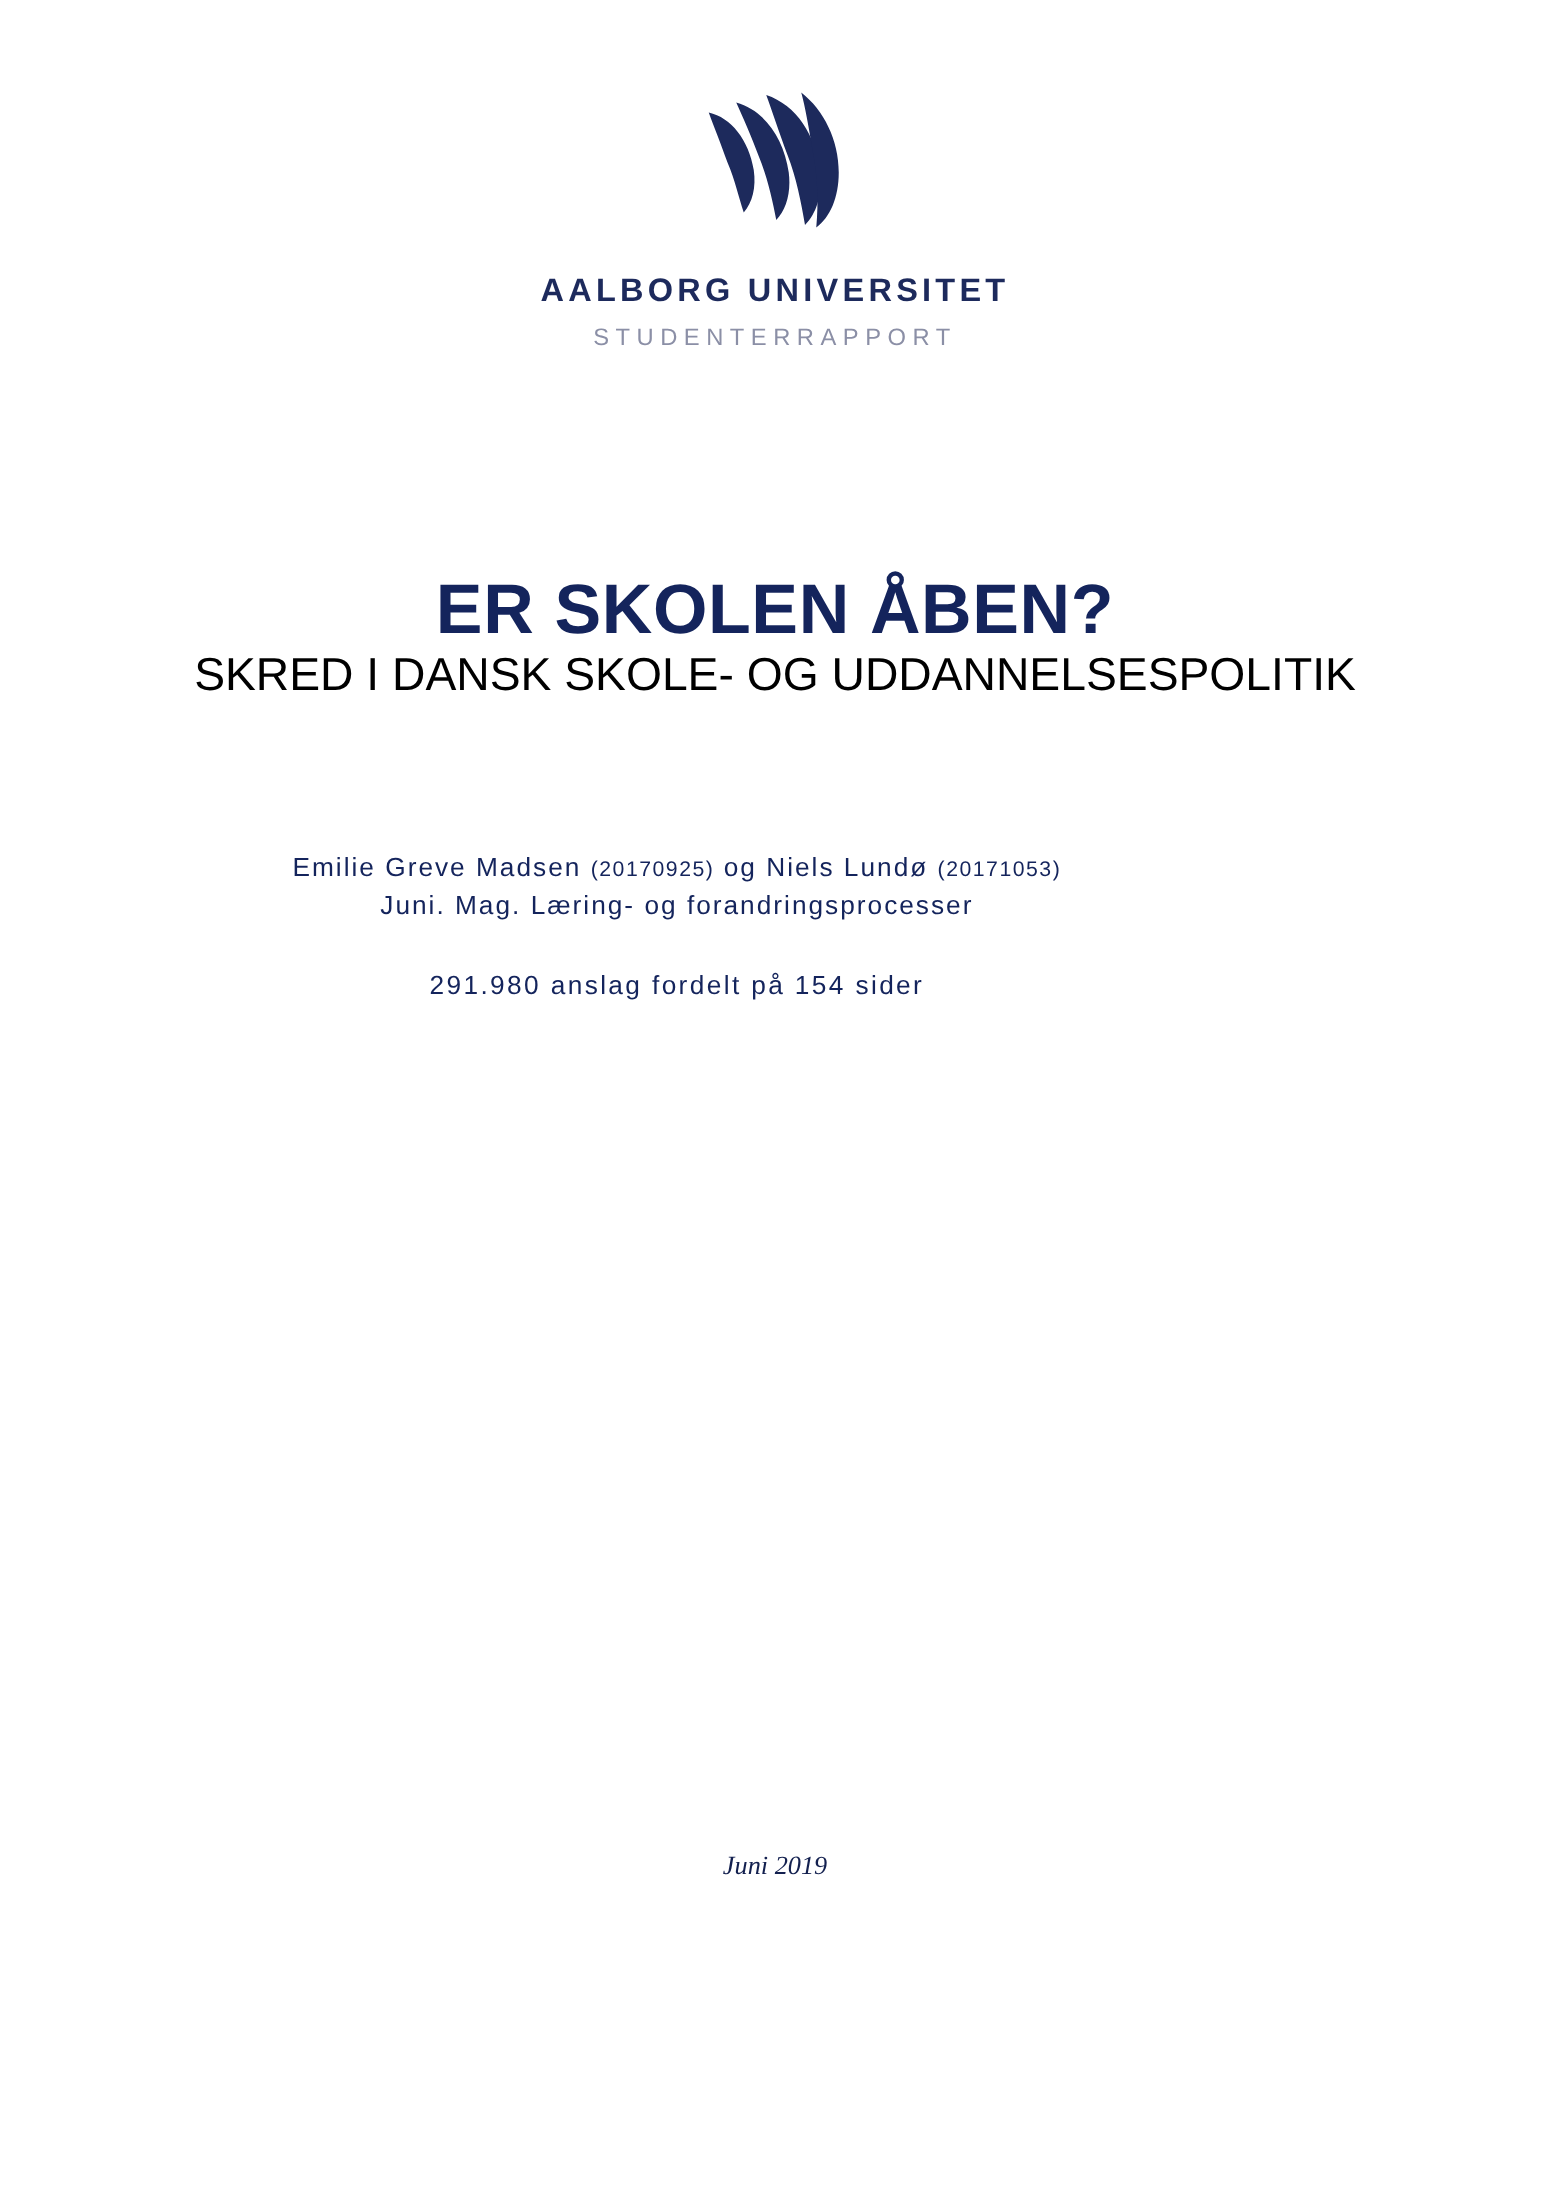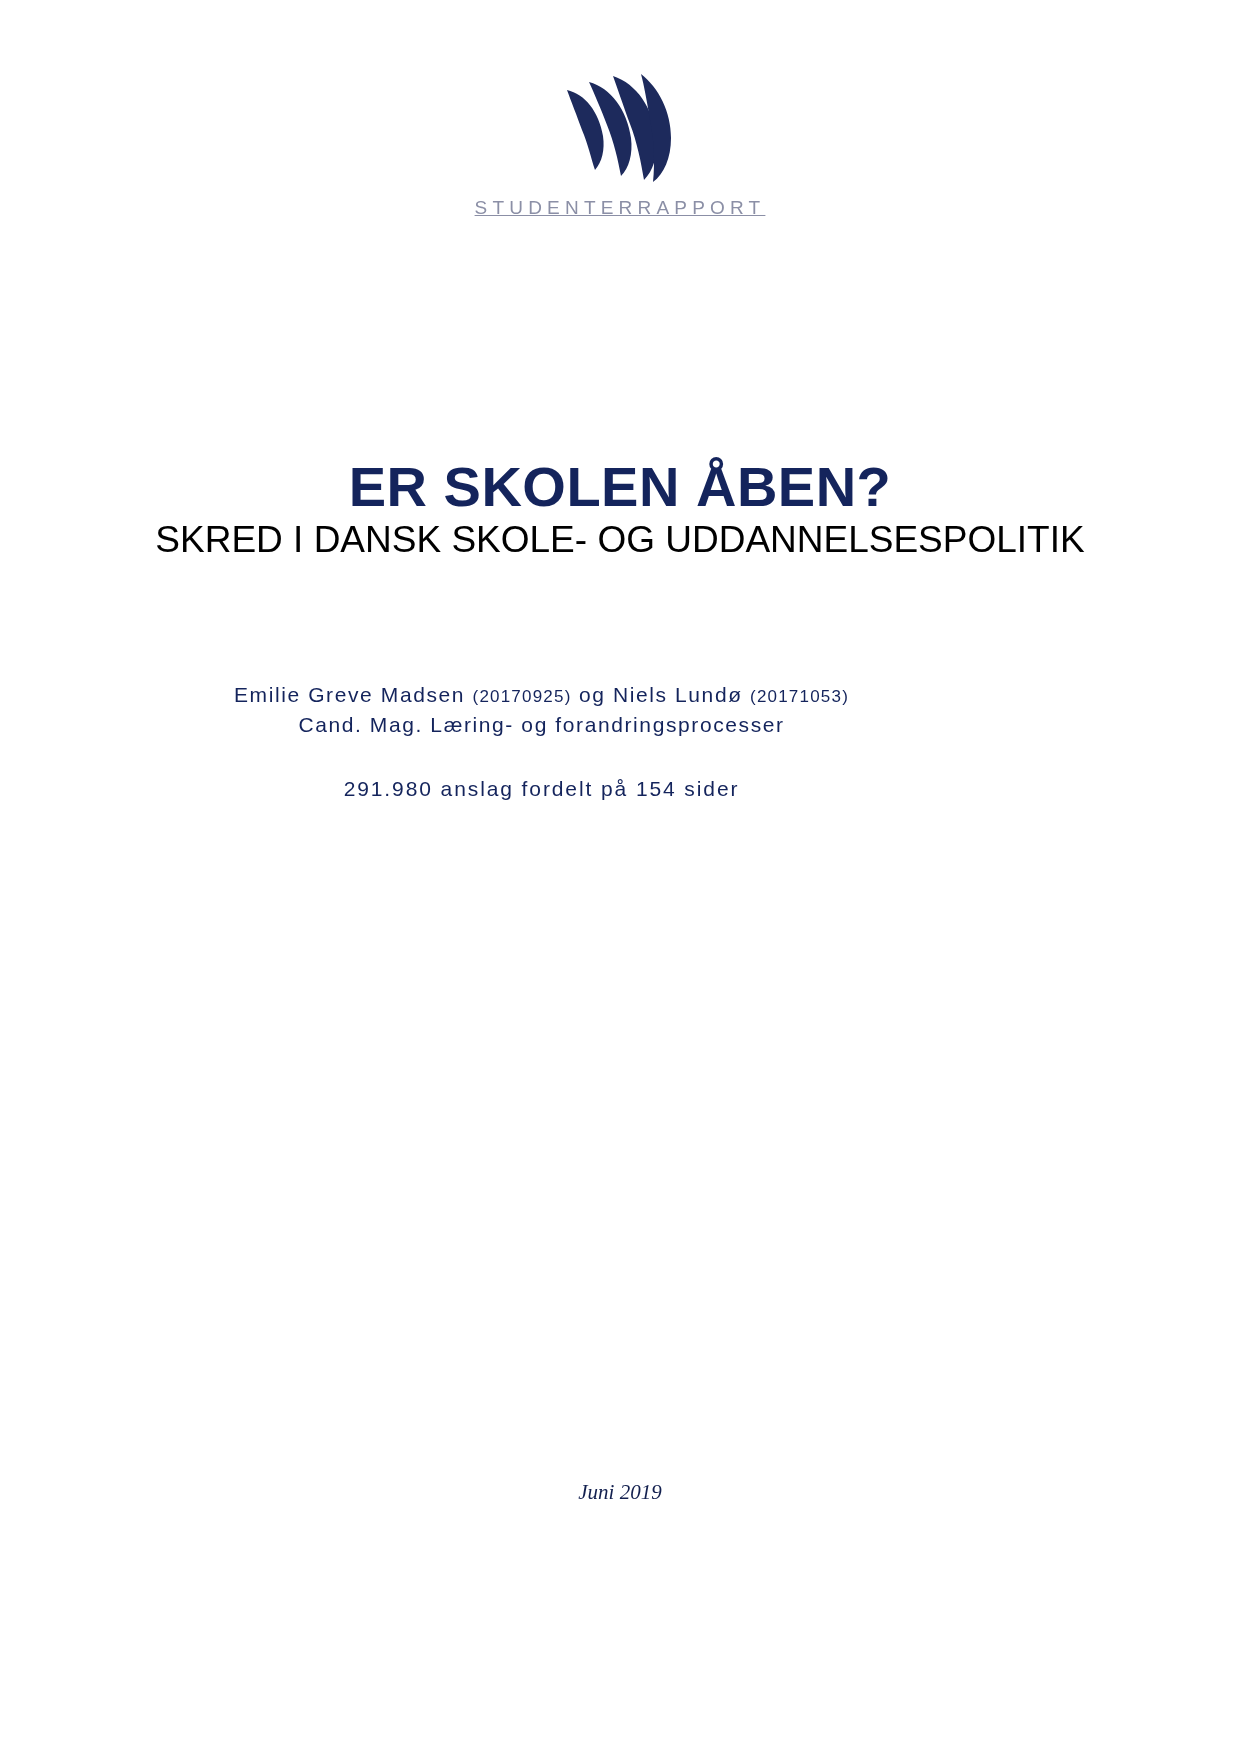--- a/index.html
+++ b/index.html
@@ -45,21 +45,20 @@
     letter-spacing: 3.4px;
     color: #1d2a5c;
     text-align: center;
   }
   .logo-sub {
     margin-top: 12px;
     font-size: 19px;
     letter-spacing: 5.2px;
     color: #8b8fa6;
     text-align: center;
-    text-decoration: underline;
   }
 
   
   .title-block {
     position: absolute;
     top: 455px;
     left: 0;
     width: 1240px;
     text-align: center;
   }
@@ -132,37 +131,38 @@
     <span class="logo-mark">
       <svg class="logo-mark" viewBox="0 0 130 115" xmlns="http://www.w3.org/2000/svg" aria-hidden="true">
         <g fill="#1d2a5c">
           <path d="M12 20 C30 24, 44 42, 48 66 C50 80, 47 92, 40 100 C36 88, 33 74, 27 60 C22 46, 16 31, 12 20 Z"></path>
           <path d="M34 12 C56 18, 72 40, 76 68 C78 84, 74 98, 66 106 C63 90, 59 72, 52 55 C46 39, 39 23, 34 12 Z"></path>
           <path d="M58 6 C82 14, 98 38, 101 68 C103 86, 98 101, 89 110 C86 92, 82 72, 75 54 C68 35, 62 17, 58 6 Z"></path>
           <path d="M86 4 C104 18, 116 42, 116 68 C116 88, 109 104, 98 112 C100 92, 99 70, 95 50 C92 32, 89 15, 86 4 Z"></path>
         </g>
       </svg>
     </span>
+    <div class="logo-univ">AALBORG UNIVERSITET</div>
     <div class="logo-sub">STUDENTERRAPPORT</div>
   </div>
 
   <div class="title-block">
     <h1 class="main-title">ER SKOLEN ÅBEN?</h1>
     <h2 class="sub-title">SKRED I DANSK SKOLE- OG UDDANNELSESPOLITIK</h2>
   </div>
 
   <div class="author-block">
     <div class="authors">
       <span>Emilie Greve Madsen</span>
       <span class="id">(20170925)</span>
       <span>og</span>
       <span>Niels Lundø</span>
       <span class="id">(20171053)</span>
     </div>
-    <div class="programme">Cand. Mag. Læring- og forandringsprocesser</div>
+    <div class="programme">Juni. Mag. Læring- og forandringsprocesser</div>
     <div class="count-line">291.980 anslag fordelt på 154 sider</div>
   </div>
 
   <div class="date-block">
     <span class="date-text">Juni 2019</span>
   </div>
 
 </div>
 
 </body></html>

